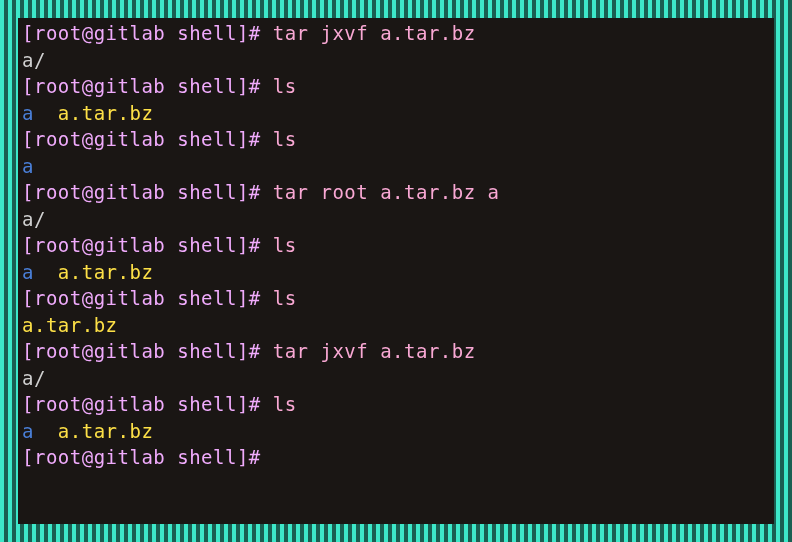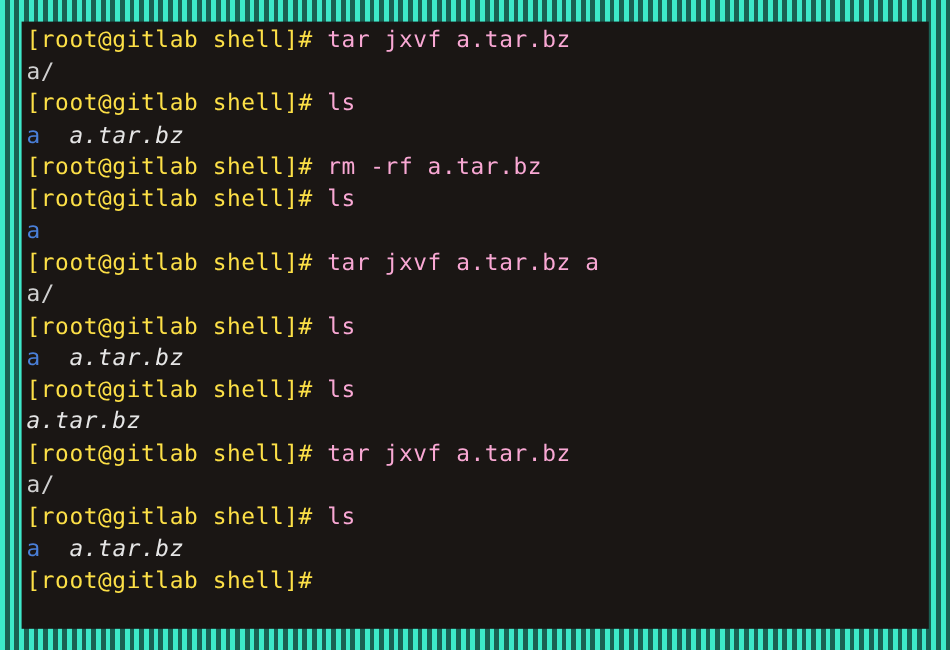--- a/index.html
+++ b/index.html
@@ -29,49 +29,47 @@
       font-size: 19px;
       line-height: 26.5px;
       letter-spacing: 0.5px;
       overflow: hidden;
     }
     .line {
       white-space: pre;
       color: #d0d0d0;
     }
     .prompt {
-      color: #fde047;
+      color: #f0abfc;
       text-align: center;
     }
     .cmd {
       color: #f9a8d4;
     }
     .output {
       color: #d0d0d0;
     }
     .dir {
       color: #4a7fd8;
     }
     .archive {
-      color: #e5e5e5;
-      font-style: italic;
+      color: #fde047;
     }
   </style>
 </head>
 <body>
 
 <div class="terminal" id="terminal-container">
     <div class="line"><span class="prompt">[root@gitlab shell]# </span><span class="cmd">tar jxvf a.tar.bz</span></div>
     <div class="line"><span class="output">a/</span></div>
     <div class="line"><span class="prompt">[root@gitlab shell]# </span><span class="cmd">ls</span></div>
     <div class="line"><span class="dir">a</span><span>  </span><span class="archive">a.tar.bz</span></div>
-    <div class="line"><span class="prompt">[root@gitlab shell]# </span><span class="cmd">rm -rf a.tar.bz</span></div>
     <div class="line"><span class="prompt">[root@gitlab shell]# </span><span class="cmd">ls</span></div>
     <div class="line"><span class="dir">a</span></div>
-    <div class="line"><span class="prompt">[root@gitlab shell]# </span><span class="cmd">tar jxvf a.tar.bz a</span></div>
+    <div class="line"><span class="prompt">[root@gitlab shell]# </span><span class="cmd">tar root a.tar.bz a</span></div>
     <div class="line"><span class="output">a/</span></div>
     <div class="line"><span class="prompt">[root@gitlab shell]# </span><span class="cmd">ls</span></div>
     <div class="line"><span class="dir">a</span><span>  </span><span class="archive">a.tar.bz</span></div>
     <div class="line"><span class="prompt">[root@gitlab shell]# </span><span class="cmd">ls</span></div>
     <div class="line"><span class="archive">a.tar.bz</span></div>
     <div class="line"><span class="prompt">[root@gitlab shell]# </span><span class="cmd">tar jxvf a.tar.bz</span></div>
     <div class="line"><span class="output">a/</span></div>
     <div class="line"><span class="prompt">[root@gitlab shell]# </span><span class="cmd">ls</span></div>
     <div class="line"><span class="dir">a</span><span>  </span><span class="archive">a.tar.bz</span></div>
     <div class="line"><span class="prompt">[root@gitlab shell]# </span><span class="cmd"></span></div>

